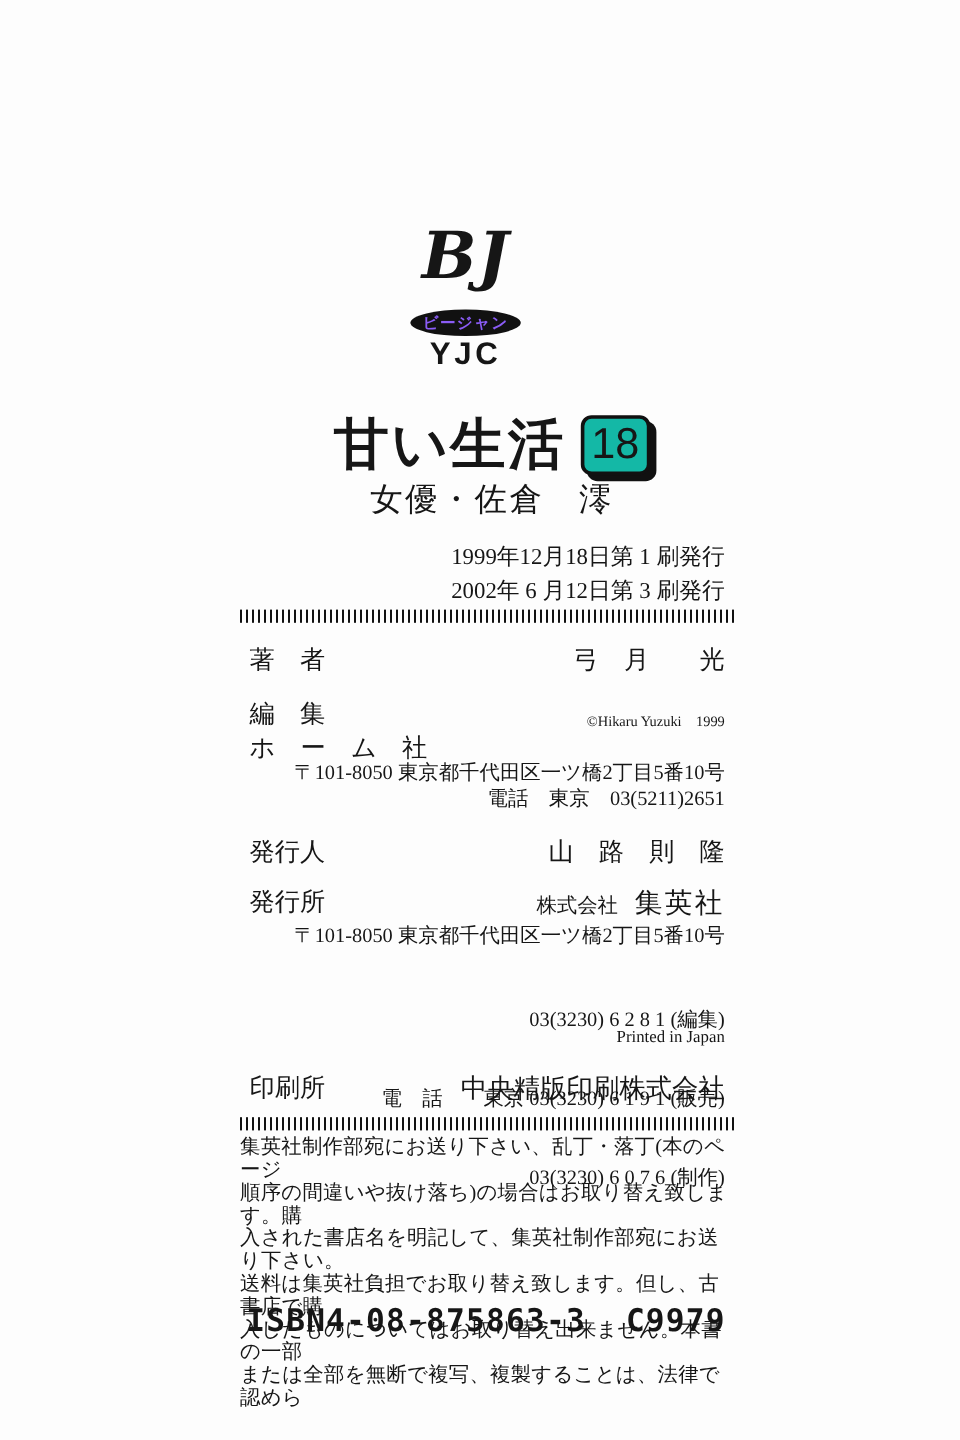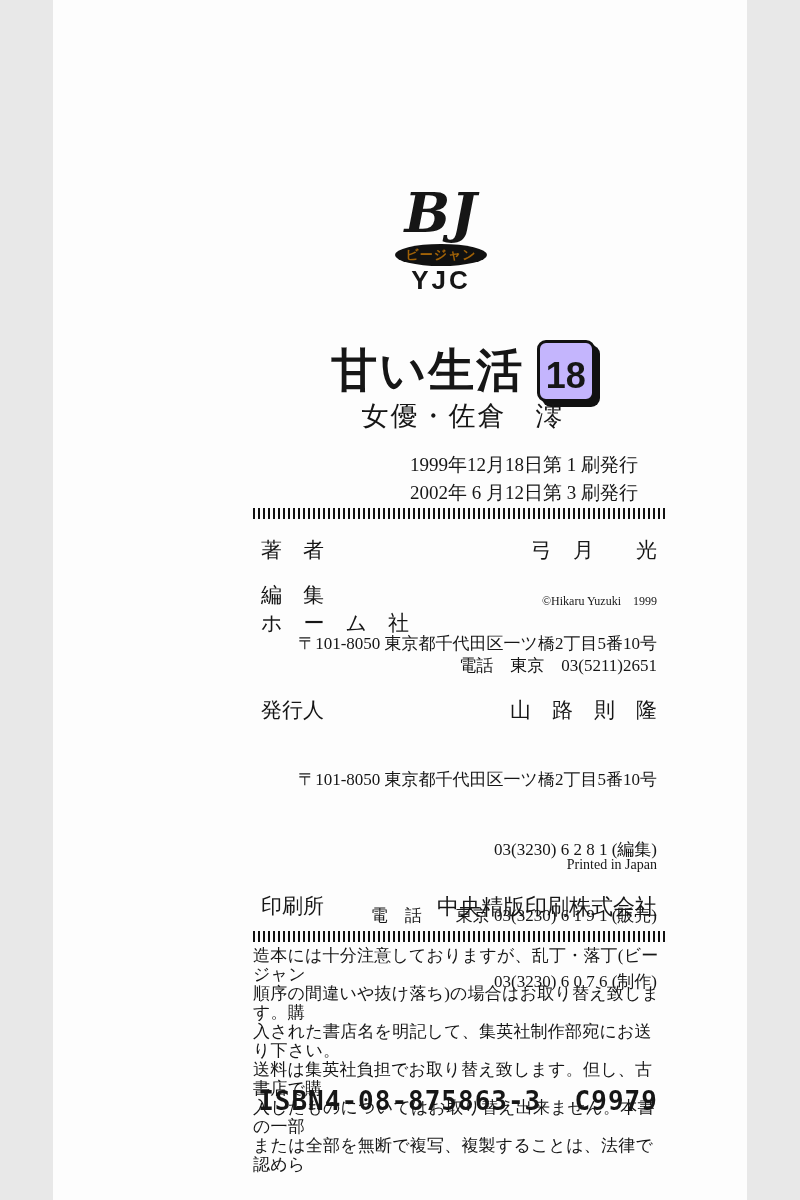--- a/index.html
+++ b/index.html
@@ -1,59 +1,59 @@
 <!DOCTYPE html>
 <html><head>
 <meta charset="utf-8">
 <style>
   html,body{margin:0;padding:0;background:#e8e8e8;}
   .page{
     position:relative;
-    width:694px;height:1200px;
+    width:800px;height:1200px;
     margin:0 auto;
     background:#fdfdfd;
     color:#161616;
     font-family:"Liberation Serif","DejaVu Serif",serif;
     overflow:hidden;
   }
   
   .logo{position:absolute;left:318px;top:186px;width:140px;text-align:center;line-height:1;}
   .logo-bj{
     font-family:"DejaVu Serif","Liberation Serif",serif;
     font-style:italic;font-weight:900;font-size:54px;letter-spacing:1px;
   }
   .logo-oval{
-    display:inline-block;margin-top:4px;
-    background:#111;color:#a16207;border-radius:50%;
+    display:inline-block;margin-top:18px;
+    background:#111;color:#8b5cf6;border-radius:50%;
     padding:4px 10px 5px 10px;min-width:64px;
     font-family:"Liberation Sans","DejaVu Sans",sans-serif;
     font-weight:700;font-size:13px;letter-spacing:1px;
   }
   .logo-yjc{
     margin-top:1px;
     font-family:"Liberation Sans","DejaVu Sans",sans-serif;
     font-weight:900;font-size:26px;letter-spacing:3px;
   }
   
   .title-row{position:absolute;left:0;top:340px;width:820px;text-align:center;
     font-family:"Liberation Sans","DejaVu Sans",sans-serif;}
   .title-main{font-size:46px;font-weight:900;letter-spacing:2px;vertical-align:middle;}
   .title-badge{
     display:inline-block;vertical-align:middle;margin-left:8px;
     border:3px solid #111;border-radius:9px;
     box-shadow:5px 5px 0 #111;
-    padding:12px 6px 2px 6px;
-    font-size:36px;font-weight:700;line-height:1.15;
-    background:#c4b5fd;
+    padding:0 6px 2px 6px;
+    font-size:36px;font-weight:400;line-height:1.15;
+    background:#14b8a6;
   }
   .subtitle{position:absolute;left:0;top:398px;width:820px;text-align:center;
     font-size:27px;letter-spacing:2px;}
   
   .editions{position:absolute;left:338px;top:451px;width:266px;font-size:19px;}
-  .edition-line{display:flex;justify-content:center;line-height:28px;font-family:Liberation Serif, serif;}
+  .edition-line{display:flex;justify-content:flex-end;line-height:28px;font-family:Liberation Serif, serif;}
   
   .stripes{
     position:absolute;left:200px;width:412px;height:11px;
     background:repeating-linear-gradient(to right,#111 0px,#111 2px,#fdfdfd 2px,#fdfdfd 5px);
   }
   .stripes.d1{top:508px;}
   .stripes.d2{top:931px;}
   
   .crow{position:absolute;left:208px;width:396px;display:flex;
     justify-content:space-between;align-items:flex-start;font-size:21px;}
@@ -111,38 +111,44 @@
     <span>ホ　ー　ム　社</span>
   </div>
   <div class="rline" style="top:632px;font-size:17px;">〒101-8050 東京都千代田区一ツ橋2丁目5番10号</div>
   <div class="rline" style="top:654px;font-size:17px;text-align:right;">電話　東京　03(5211)2651</div>
 
   <div class="crow" style="top:696px;">
     <span>発行人</span>
     <span>山　路　則　隆</span>
   </div>
 
+  <div class="crow" style="top:737px;">
+    <span>発行所</span>
+    <span>
+      <span class="company-prefix">株式会社</span><span class="company-name">集英社</span>
+    </span>
+  </div>
   <div class="rline" style="top:768px;font-size:17px;">〒101-8050 東京都千代田区一ツ橋2丁目5番10号</div>
 
   <div class="phones" style="top:795px;">
     <div>03(3230) 6 2 8 1 (編集)</div>
     <div>電　話　　東京 03(3230) 6 1 9 1 (販売)</div>
     <div>03(3230) 6 0 7 6 (制作)</div>
   </div>
   <div class="rline" style="top:857px;font-size:14px;">Printed in Japan</div>
 
   <div class="crow" style="top:892px;">
     <span>印刷所</span>
     <span style="font-size:22px;">中央精版印刷株式会社</span>
   </div>
 
   <div class="stripes d2"></div>
 
   <div class="legal">
-    <div>造本には十分注意しておりますが、乱丁・落丁(ビージャン</div>
+    <div>集英社制作部宛にお送り下さい、乱丁・落丁(本のページ</div>
     <div>順序の間違いや抜け落ち)の場合はお取り替え致します。購</div>
     <div>入された書店名を明記して、集英社制作部宛にお送り下さい。</div>
     <div>送料は集英社負担でお取り替え致します。但し、古書店で購</div>
     <div>入したものについてはお取り替え出来ません。本書の一部</div>
     <div>または全部を無断で複写、複製することは、法律で認めら</div>
   </div>
 
   <div class="isbn">ISBN4-08-875863-3  C9979</div>
 
 </div>

